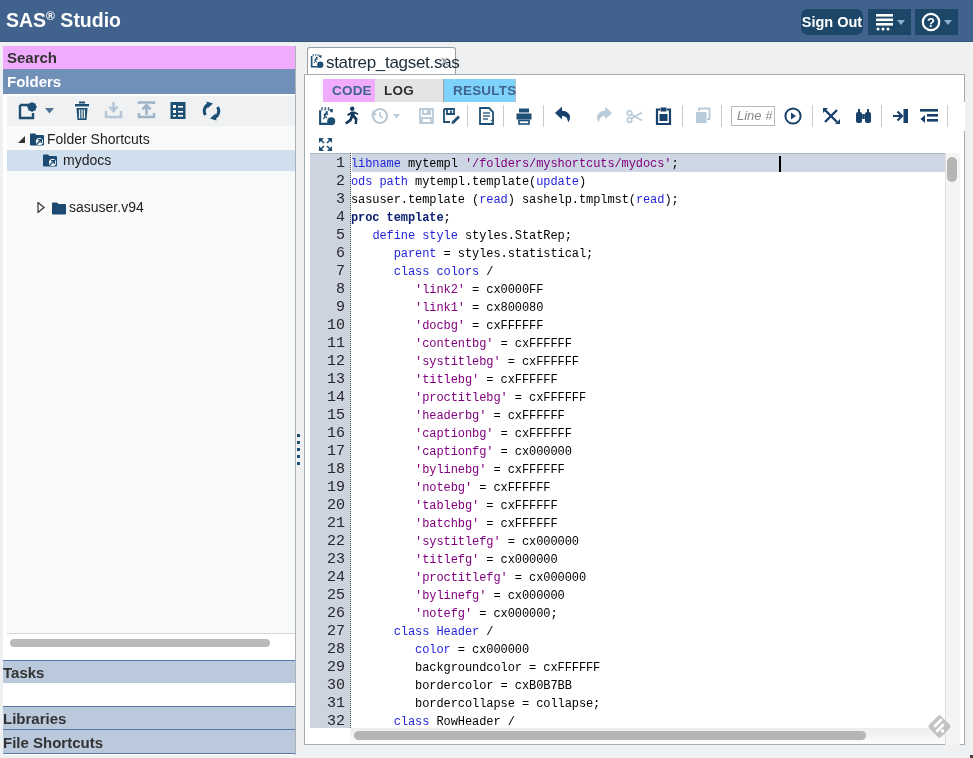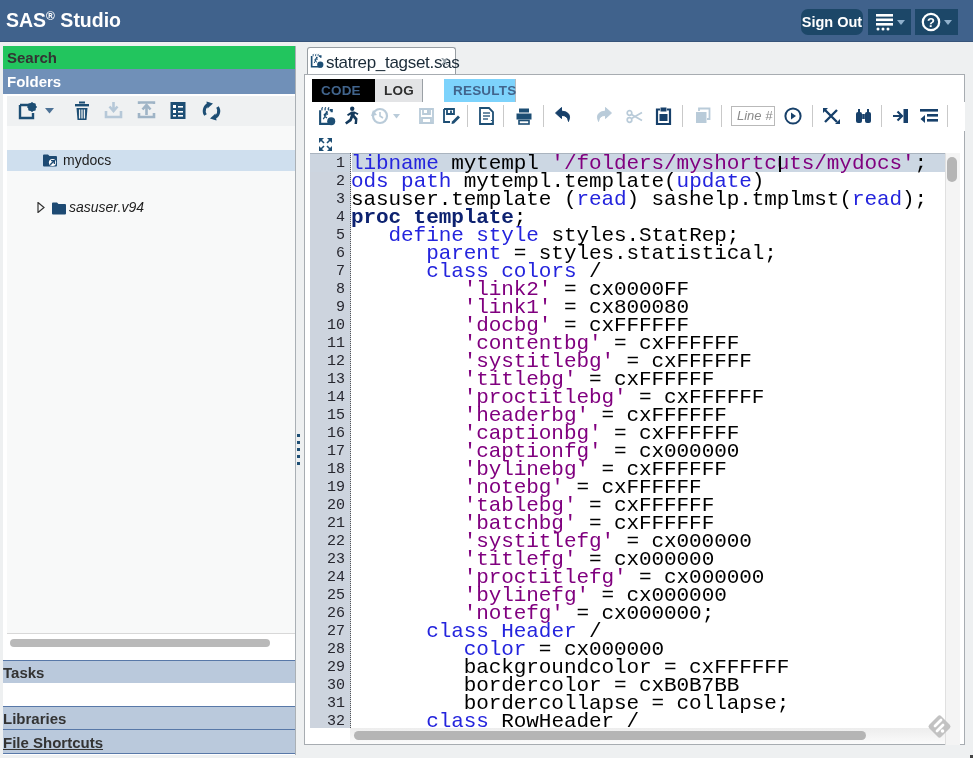--- a/index.html
+++ b/index.html
@@ -4,48 +4,48 @@
   html,body{margin:0;padding:0;}
   body{width:973px;height:758px;position:relative;background:#eef0f1;font-family:"Liberation Sans",sans-serif;overflow:hidden;}
   .abs{position:absolute;}
   
   #topbar{left:0;top:0;width:973px;height:42px;background:#40628c;border-bottom:1px solid #37547a;box-sizing:border-box;}
   #logo{left:6px;top:9px;color:#fff;font-size:19.5px;font-weight:bold;}
   #logo sup{font-size:12px;line-height:0;}
   .tbtn{top:9px;height:26px;background:#1c4768;color:#fff;}
   
   #lpanel{left:3px;top:46px;width:292px;height:709px;background:#ffffff;border-right:1px solid #aab0b5;}
-  #hdrSearch{left:0;top:0;width:292px;height:23px;background:#22c55e;color:#333;font-size:15px;font-weight:bold;line-height:23px;padding-left:4px;box-sizing:border-box;}
+  #hdrSearch{left:0;top:0;width:292px;height:23px;background:#f0abfc;color:#333;font-size:15px;font-weight:bold;line-height:23px;padding-left:4px;box-sizing:border-box;}
   #hdrFolders{left:0;top:23px;width:292px;height:25px;background:#7090b8;color:#fff;font-size:15px;font-weight:bold;line-height:25px;padding-left:4px;box-sizing:border-box;}
   #ltoolbar{left:4px;top:50px;width:288px;height:30px;background:#eff1f2;}
   #treearea{left:4px;top:80px;width:288px;height:507px;background:#f8f9f9;border-bottom:1px solid #d8d8d8;}
   .trow{position:absolute;left:0;width:288px;height:21px;font-size:14px;color:#1e1e1e;}
   .trowsel{background:#cfdfee;text-align:right;}
   .tlabel{position:absolute;top:2px;}
   #lhsb{left:7px;top:593px;width:260px;height:8px;background:#b9b9b9;border-radius:4px;}
   .bhdr{left:0;width:292px;height:23px;background:#bac9dc;border-top:1px solid #5878a8;color:#333;font-size:15px;font-weight:bold;line-height:23px;box-sizing:border-box;}
   
   .sdot{position:absolute;width:3px;height:3px;background:#1d4e74;left:297px;}
   
   #tab{left:307px;top:47px;width:149px;height:28px;background:#fff;border:1px solid #989ea3;border-bottom:none;border-radius:3px 3px 0 0;box-sizing:border-box;}
   #tabtext{left:326px;top:53px;font-size:17px;letter-spacing:-0.3px;color:#1b2b38;}
   #tabx{left:441px;top:53px;font-size:13px;color:#9aa4ab;font-weight:bold;}
   
   #cpanel{left:304px;top:74px;width:661px;height:671px;background:#fff;border:1px solid #a7acb1;box-sizing:border-box;}
   .stab{position:absolute;top:4px;height:23px;box-sizing:border-box;font-size:13.5px;font-weight:bold;line-height:23px;text-align:left;padding-left:9px;letter-spacing:0.2px;}
-  #stCode{left:7px;width:69px;background:#000000;color:#41648c;border-right:1px solid #9aa0a5;}
-  #stLog{left:70px;width:48px;background:#e3e4e6;color:#2e2e2e;border-right:1px solid #9aa0a5;}
+  #stCode{left:18px;width:69px;background:#f0abfc;color:#41648c;border-right:1px solid #9aa0a5;}
+  #stLog{left:70px;width:69px;background:#e3e4e6;color:#2e2e2e;border-right:1px solid #9aa0a5;}
   #stRes{left:139px;width:72px;background:#7dd3fc;color:#41648c;border-right:1px solid #b7bcc0;}
   #etoolbar{left:1px;top:27px;width:659px;height:29px;background:#fff;}
   .vsep{position:absolute;top:3px;height:22px;width:1px;background:#c9c9c9;}
   
   #gutter{left:5px;top:78px;width:40px;height:575px;background:#cdd4de;border-right:1px dotted #555;}
   #gutnums{position:absolute;text-align:right;font-family:"Liberation Mono",monospace;font-size:15px;line-height:18px;color:#26262e;}
   #hl1{left:46.5px;top:78px;width:593.5px;height:19px;background:#ccd7e3;border-top:1px solid #aab4bf;box-sizing:border-box;}
-  #code{left:46px;top:80px;font-family:"Liberation Mono",monospace;font-size:21px;line-height:18px;color:#000;white-space:pre;letter-spacing:-0.08px;}
+  #code{left:46px;top:80px;font-family:"Liberation Mono",monospace;font-size:12px;line-height:18px;color:#000;white-space:pre;letter-spacing:-0.08px;}
   #code .k{color:#2424dd;}
   #code .p{color:#0d2270;font-weight:bold;}
   #code .s{color:#80007f;}
   #cursor{width:1.5px;height:16px;background:#000;}
   #ehsb{left:48px;top:653px;width:518px;height:9px;background:#b5b5b5;border-radius:5px;}
   #evsbtrack{left:640px;top:78px;width:14px;height:592px;background:#f4f4f4;border-left:1px solid #e0e0e0;}
   #evsb{left:642px;top:80px;width:10px;height:25px;background:#b5b5b5;border-radius:5px;}
 </style></head>
 <body>
 <div class="abs" id="topbar"></div>
@@ -113,42 +113,53 @@
         </g>
   </svg>
   <svg class="abs" style="left:194px;top:4px" width="21" height="22" viewBox="0 0 21 22">
    <path d="M8.5 4 A 7.2 7.2 0 0 0 4.5 15" fill="none" stroke="#1d4e74" stroke-width="3"></path>
    <path d="M12.5 18 A 7.2 7.2 0 0 0 16.5 7" fill="none" stroke="#1d4e74" stroke-width="3"></path>
    <path d="M5.5 1.5 L12 3.5 L6.5 8.5 Z" fill="#1d4e74"></path>
    <path d="M15.5 20.5 L9 18.5 L14.5 13.5 Z" fill="#1d4e74"></path>
   </svg>
  </div>
  <div class="abs" id="treearea">
+  <div class="trow" style="top:3px;">
+   <svg class="abs" style="left:11px;top:7px" width="7" height="7">
+          <polygon points="7,0 7,7 0,7" fill="#333"></polygon>
+        </svg>
+   <svg class="abs" style="left:22px;top:3px" width="16" height="15" viewBox="0 0 16 15">
+    <path d="M1 2.5 Q1 1.5 2 1.5 L6 1.5 L7.5 3 L14 3 Q15 3 15 4 L15 12.5 Q15 13.5 14 13.5 L2 13.5 Q1 13.5 1 12.5 Z" fill="#1d4a73"></path>
+    <circle cx="10.5" cy="9.5" r="3.6" fill="#fff"></circle>
+          <path d="M8.2 11.8 L12.2 7.8 M12.4 11 L12.4 7.6 L9 7.6" stroke="#1d4a73" stroke-width="1.4" fill="none"></path>
+   </svg>
+   <span class="tlabel" style="left:40px;">Folder Shortcuts</span>
+  </div>
   <div class="trow trowsel" style="top:24px;height:21px;">
    <svg class="abs" style="left:35px;top:3px" width="16" height="15" viewBox="0 0 16 15">
     <path d="M1 2.5 Q1 1.5 2 1.5 L6 1.5 L7.5 3 L14 3 Q15 3 15 4 L15 12.5 Q15 13.5 14 13.5 L2 13.5 Q1 13.5 1 12.5 Z" fill="#1d4a73"></path>
     <circle cx="10.5" cy="9.5" r="3.6" fill="#fff"></circle>
           <path d="M8.2 11.8 L12.2 7.8 M12.4 11 L12.4 7.6 L9 7.6" stroke="#1d4a73" stroke-width="1.4" fill="none"></path>
    </svg>
    <span class="tlabel" style="left:56px;">mydocs</span>
   </div>
-  <div class="trow" style="top:70px;height:24px;font-style:italic;">
+  <div class="trow" style="top:70px;height:24px;">
    <svg class="abs" style="left:30px;top:6px" width="8" height="11">
           <polygon points="1,0.5 7,5.5 1,10.5" fill="none" stroke="#333" stroke-width="1.2"></polygon>
         </svg>
    <svg class="abs" style="left:44px;top:5px" width="16" height="15" viewBox="0 0 16 15">
     <path d="M1 2.5 Q1 1.5 2 1.5 L6 1.5 L7.5 3 L14 3 Q15 3 15 4 L15 12.5 Q15 13.5 14 13.5 L2 13.5 Q1 13.5 1 12.5 Z" fill="#1d4a73"></path>
    </svg>
    <span class="tlabel" style="left:62px;top:3px">sasuser.v94</span>
   </div>
  </div>
  <div class="abs" id="lhsb"></div>
  <div class="abs bhdr" style="top:614px;">Tasks</div>
  <div class="abs bhdr" style="top:660px;">Libraries</div>
- <div class="abs bhdr" style="top:683px;height:25px;line-height:25px;border-bottom:1px solid #5878a8;text-decoration:underline;">File Shortcuts</div>
+ <div class="abs bhdr" style="top:683px;height:25px;line-height:25px;border-bottom:1px solid #5878a8;">File Shortcuts</div>
 </div>
 <div class="sdot" style="top:434px;"></div>
 <div class="sdot" style="top:441px;"></div>
 <div class="sdot" style="top:448px;"></div>
 <div class="sdot" style="top:455px;"></div>
 <div class="sdot" style="top:462px;"></div>
 
 <div class="abs" id="tab"></div>
 <svg class="abs" style="left:310px;top:53px" width="14" height="16" viewBox="0 0 17 18">
   <path d="M2 3 L2 16 L13 16 L13 12 M13 5 L13 3 L11 3" fill="none" stroke="#1d4e74" stroke-width="2"></path>

